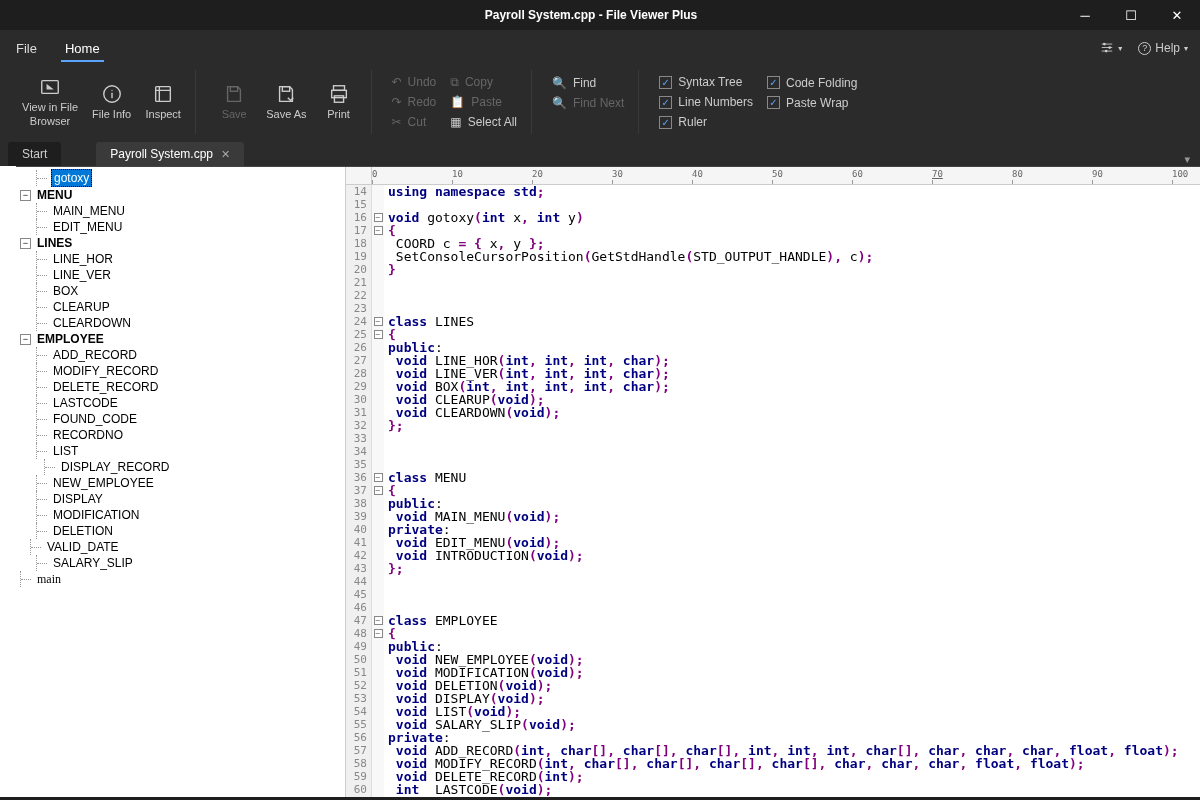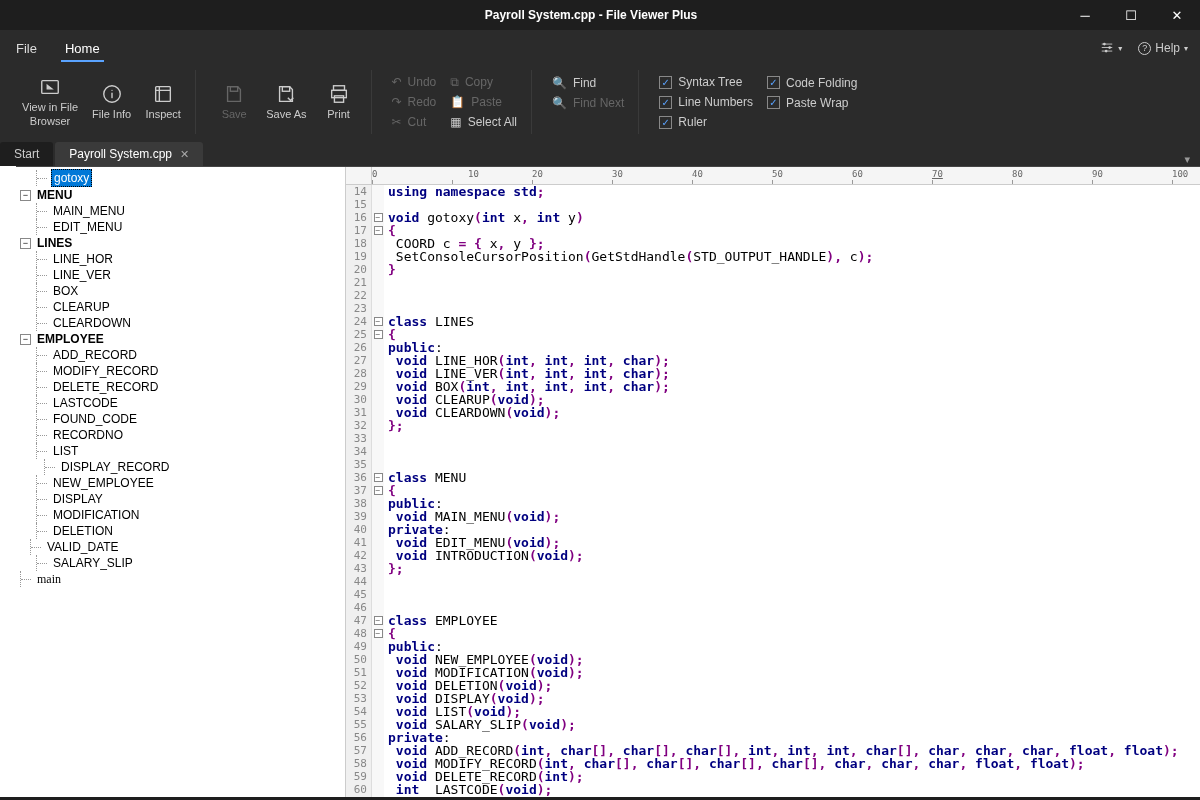--- a/index.html
+++ b/index.html
@@ -17,23 +17,23 @@
 .ribbon-group { display: flex; align-items: center; gap: 2px; padding: 0 8px; border-right: 1px solid #3a3a3a; height: 100%; }
 .ribbon-group:last-child { border-right: none;}
 .ribbon-btn { display: flex; flex-direction: column; align-items: center; justify-content: center; color: #ccc; font-size: 11px; padding: 4px 6px; min-width: 48px; text-align: center; line-height: 1.2; gap: 3px; }
 .ribbon-btn.disabled { color: #666; }
 .ribbon-btn svg { width: 22px; height: 22px; }
 .ribbon-col { display: flex; flex-direction: column; gap: 2px; }
 .ribbon-row-item { display: flex; align-items: center; gap: 6px; color: #ccc; font-size: 12px; padding: 2px 6px; }
 .ribbon-row-item.disabled { color: #666;}
 .checkbox { width: 13px; height: 13px; border: 1px solid #888; display: inline-flex; align-items: center; justify-content: center; font-size: 10px; color: #5aa3ff;}
 .checkbox.checked::after { content: "✓"; }
-.tabbar { background: #2b2b2b; height: 28px; display: flex; align-items: flex-end; padding-left: 0; }
+.tabbar { background: #2b2b2b; height: 28px; display: flex; align-items: flex-end; padding-left: 8px; }
 .doc-tab { background: #1e1e1e; color: #ccc; padding: 5px 14px; font-size: 12px; display:flex; align-items:center; gap:8px; margin-right: 2px; border-top-left-radius: 3px; border-top-right-radius: 3px;}
-.doc-tab.active { background: #3a3a3a; color: #fff; }
+.doc-tab.active { background: #3a3a3a; color: #fff; margin-left: 33px; }
 .doc-tab .close-x { font-size: 11px; color:#aaa;}
 .tabbar-right { margin-left:auto; color:#999; padding-right:10px; font-size:11px;}
 .content { flex: 1; display: flex; border-top: 1px solid #444; background:#fff; overflow:hidden;margin-left:16px;}
 .tree-panel { width: 330px; background: #fff; overflow-y: auto; padding: 2px 0; border-right: 1px solid #ccc;}
 .tree-node { display: flex; align-items: center; font-size: 12px; padding: 0 0 0 4px; line-height: 16px; cursor: default; white-space:nowrap;}
 .tree-expand { width: 11px; height: 11px; border: 1px solid #888; display: inline-flex; align-items: center; justify-content: center; font-size: 9px; margin-right: 4px; background: #fff; cursor:pointer; line-height:1;}
 .tree-label { padding: 0 2px;}
 .tree-label.selected { background: #0078d7; color: #fff; border: 1px dotted #000;}
 .tree-label.bold { font-weight: bold;}
 .editor-panel { flex: 1; display: flex; flex-direction: column; font-family: Consolas, monospace; font-size: 13px; overflow:hidden;}
@@ -377,21 +377,21 @@
         <span class="tree-label">main</span>
       </div>
     </div>
 
   <div class="editor-panel">
     <div class="ruler-row">
       <div class="ruler-gutter"></div>
       <div class="ruler" id="ruler">
           <span class="ruler-mark" style="left: 0px;">0</span>
           <div style="position: absolute; left: 0px; bottom: 0px; width: 1px; height: 4px; background: rgb(153, 153, 153);"></div>
-          <span class="ruler-mark" style="left: 96px;">10</span>
+          <span class="ruler-mark" style="left: 80px;">10</span>
           <div style="position: absolute; left: 80px; bottom: 0px; width: 1px; height: 4px; background: rgb(153, 153, 153);"></div>
           <span class="ruler-mark" style="left: 160px;">20</span>
           <div style="position: absolute; left: 160px; bottom: 0px; width: 1px; height: 4px; background: rgb(153, 153, 153);"></div>
           <span class="ruler-mark" style="left: 240px;">30</span>
           <div style="position: absolute; left: 240px; bottom: 0px; width: 1px; height: 4px; background: rgb(153, 153, 153);"></div>
           <span class="ruler-mark" style="left: 320px;">40</span>
           <div style="position: absolute; left: 320px; bottom: 0px; width: 1px; height: 4px; background: rgb(153, 153, 153);"></div>
           <span class="ruler-mark" style="left: 400px;">50</span>
           <div style="position: absolute; left: 400px; bottom: 0px; width: 1px; height: 4px; background: rgb(153, 153, 153);"></div>
           <span class="ruler-mark" style="left: 480px;">60</span>

